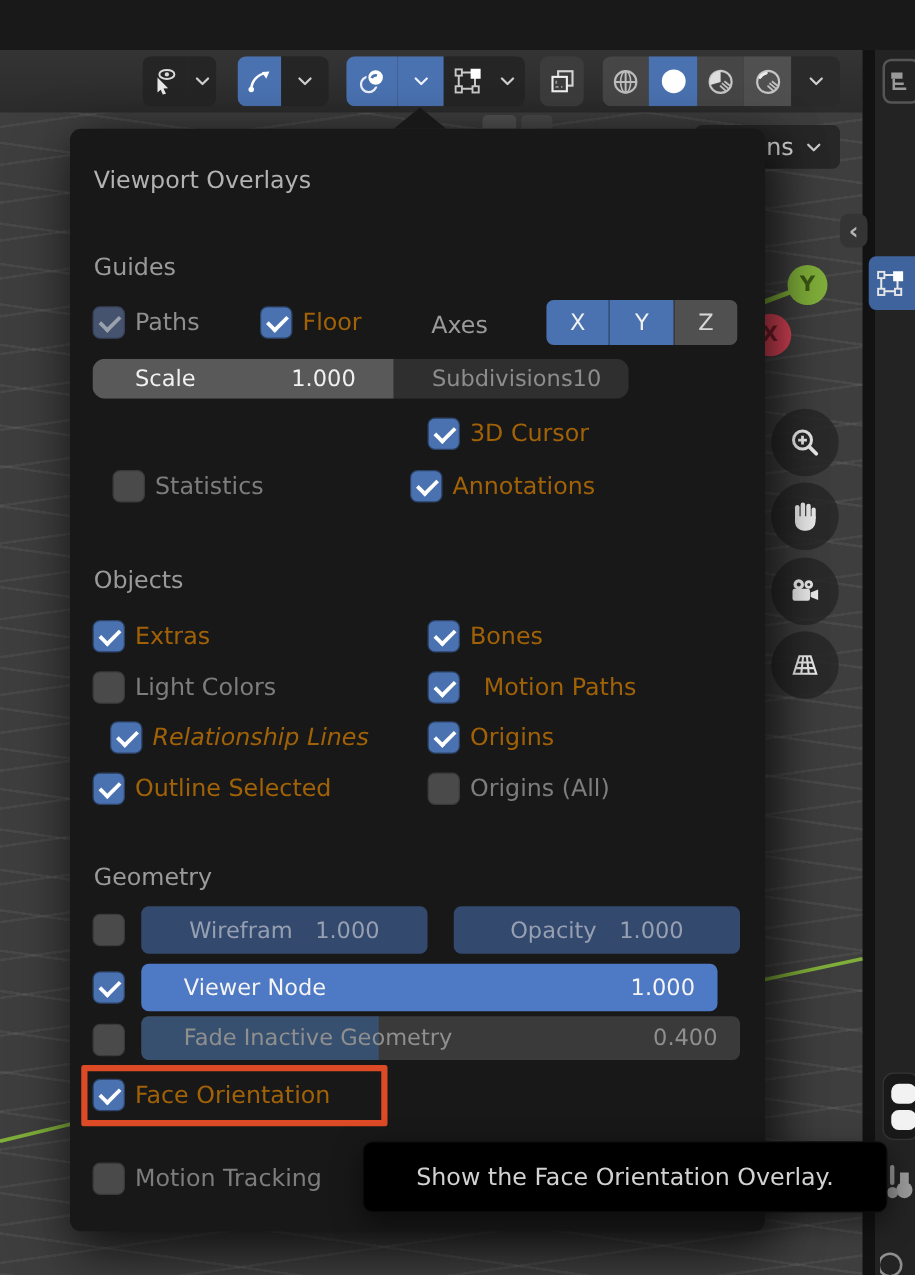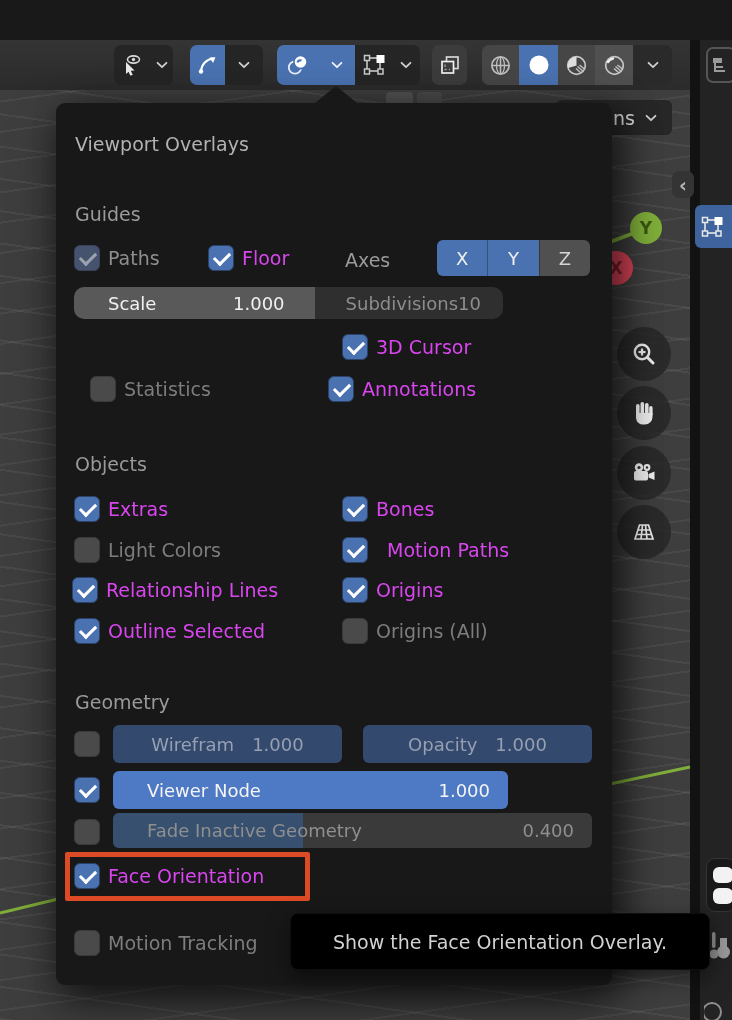--- a/index.html
+++ b/index.html
@@ -69,21 +69,21 @@
   .sec{position:absolute;font-size:19px;color:#9a9a9a;}
 
   .ci{position:absolute;height:32px;display:flex;align-items:center;gap:8px;}
   .cb{position:relative;width:26px;height:26px;border-radius:6px;background:#4a4a4a;
       border:1px solid #3a3a3a;flex:0 0 auto;}
   .cb.on{background:var(--accent-blue);border:1px solid #2c4268;}
   .cb.on::after{content:"";position:absolute;left:5px;top:6px;width:13px;height:7px;
       border-left:3px solid #fff;border-bottom:3px solid #fff;transform:rotate(-45deg);}
   .cb.dim.on{background:#46536e;border-color:#39425a;}
   .cb.dim.on::after{border-color:#9aa3ad;}
-  .lbl{font-size:19px;color:#d946ef;white-space:nowrap;}
+  .lbl{font-size:19px;color:#a16207;white-space:nowrap;}
   .lbl.dis{color:#7d7d7d;}
   .lbl.mid{color:#8f8f8f;}
 
   .xyz{position:absolute;left:381px;top:137px;width:153px;height:36px;border-radius:6px;
        overflow:hidden;display:flex;}
   .seg{flex:1;display:flex;align-items:center;justify-content:center;font-size:18px;
        color:#d6d6d6;background:#505050;border-left:1px solid rgba(0,0,0,.28);}
   .seg:first-child{border-left:none;}
   .seg.on{background:var(--accent-blue);color:#f0f0f0;}
 
@@ -376,21 +376,21 @@
       <span class="lbl">Bones</span>
     </div>
     <div class="ci" style="left:18px;top:431px;">
       <span class="cb"></span>
       <span class="lbl dis">Light Colors</span>
     </div>
     <div class="ci" style="left:286px;top:431px;gap:19px;">
       <span class="cb on"></span>
       <span class="lbl">Motion Paths</span>
     </div>
-    <div class="ci" style="left:16px;top:471px;">
+    <div class="ci" style="left:32px;top:471px;font-style:italic;">
       <span class="cb on"></span>
       <span class="lbl">Relationship Lines</span>
     </div>
     <div class="ci" style="left:286px;top:471px;">
       <span class="cb on"></span>
       <span class="lbl">Origins</span>
     </div>
     <div class="ci" style="left:18px;top:512px;">
       <span class="cb on"></span>
       <span class="lbl">Outline Selected</span>
@@ -410,21 +410,21 @@
       <span>1.000</span>
     </div>
     <div class="slider dim" style="left:307px;top:622px;width:229px;">
       <span>Opacity</span>
       <span>1.000</span>
     </div>
 
     <div class="ci" style="left:18px;top:671px;">
       <span class="cb on"></span>
     </div>
-    <div class="slider full" style="left:57px;top:668px;width:395px;gap:6px;">
+    <div class="slider full" style="left:57px;top:668px;width:461px;gap:6px;">
       <span>Viewer Node</span>
       <span>1.000</span>
     </div>
 
     <div class="ci" style="left:18px;top:713px;">
       <span class="cb"></span>
     </div>
     <div class="slider fade" style="left:57px;top:710px;width:479px;height:35px;">
       <i class="fill"></i>
       <span>Fade Inactive Geometry</span>

